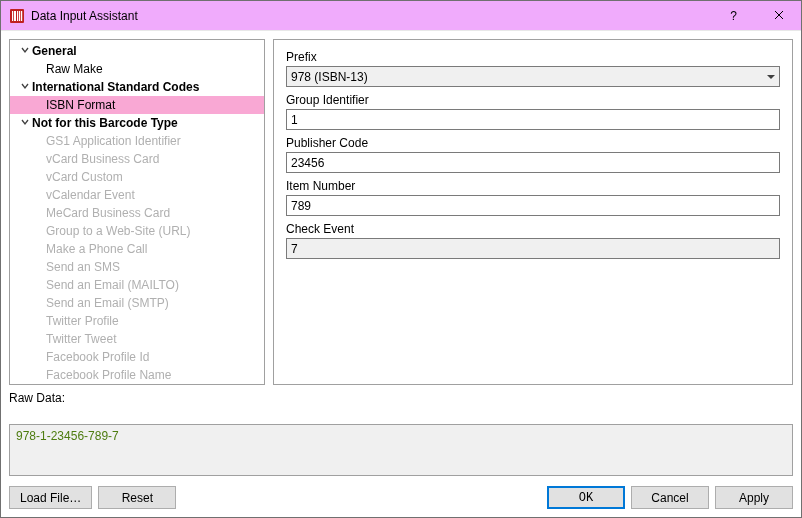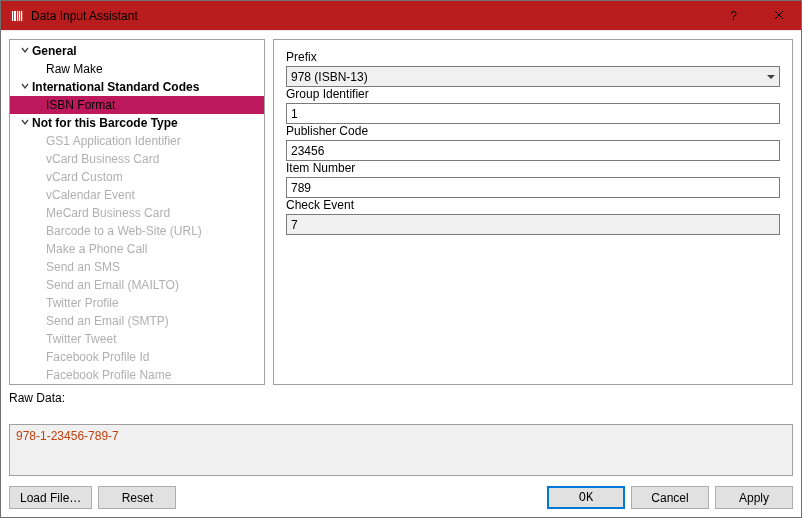--- a/index.html
+++ b/index.html
@@ -1,47 +1,47 @@
 <!DOCTYPE html>
 <html><head>
 <meta charset="utf-8">
 <style>
   * { box-sizing: border-box; font-family: "Segoe UI", Tahoma, sans-serif; font-size: 12px; }
   html, body { margin: 0; padding: 0; }
   body { background: #fff; }
   .window { width: 802px; height: 518px; background: #fff; border: 1px solid #707070; display: flex; flex-direction: column; }
-  .titlebar { height: 30px; background: #b91c1c; display: flex; align-items: center; border-bottom: 1px solid #e8e8e8; }
+  .titlebar { height: 30px; background: #f0abfc; display: flex; align-items: center; border-bottom: 1px solid #e8e8e8; }
   .titlebar .app-icon { width: 16px; height: 16px; margin-left: 8px; margin-right: 6px; display: flex; align-items: center; justify-content: center; }
   .titlebar .title { flex: 1; color: #000; }
   .titlebar .ctrl { width: 45px; height: 29px; display: flex; align-items: center; justify-content: center; color: #000; }
   .body-area { flex: 1; display: flex; flex-direction: column; padding: 8px; gap: 6px; min-height: 0; }
   .upper { flex: 1; display: flex; gap: 8px; min-height: 0; }
   .panel { border: 1px solid #a0a0a0; background: #fff; }
   .tree-panel { width: 256px; overflow: hidden; position: relative; }
   .tree-scroll { overflow-y: auto; height: 100%; }
   .tree { padding: 2px 0; line-height: 18px; }
   .tree-row { display: flex; align-items: flex-end; height: 18px; white-space: nowrap; cursor: default; }
   .tree-row .twisty { width: 14px; text-align: center; font-size: 10px; color: #404040; }
   .tree-row.header { font-weight: 700; color: #000; }
   .tree-row.leaf { color: #000; }
   .tree-row.disabled { color: #b0b0b0; }
-  .tree-row.selected { background: #be185d; }
+  .tree-row.selected { background: #f9a8d4; }
   .indent-0 { padding-left: 8px; }
   .indent-1 { padding-left: 22px; }
   .form-panel { flex: 1; padding: 10px 12px; }
-  .field { margin-bottom: 0; }
+  .field { margin-bottom: 6px; }
   .field-label { color: #000; margin-bottom: 2px; display: block; }
   .field-input { width: 100%; height: 21px; border: 1px solid #7a7a7a; padding: 1px 4px; background: #fff; color: #000; }
   .field-input.readonly { background: #f0f0f0; }
   .select-wrap { position: relative; }
   .select-wrap .field-input { background: #f0f0f0; padding-right: 20px; }
   .select-arrow { position: absolute; right: 0; top: 0; width: 18px; height: 21px; display: flex; align-items: center; justify-content: center; pointer-events: none; }
   .rawdata-area { }
   .rawdata-label { color: #000; margin-bottom: 19px; }
-  .rawdata-box { border: 1px solid #a0a0a0; background: #f0f0f0; height: 52px; padding: 4px 6px; color: #c2410c; }
+  .rawdata-box { border: 1px solid #a0a0a0; background: #f0f0f0; height: 52px; padding: 4px 6px; color: #4d7c0f; }
   .button-row { display: flex; justify-content: space-between; align-items: center; padding-top: 4px; }
   .button-row .left, .button-row .right { display: flex; gap: 6px; }
   .btn { min-width: 78px; height: 23px; background: #e1e1e1; border: 1px solid #adadad; color: #000; padding: 0 10px; cursor: default; display: inline-flex; align-items: center; justify-content: center; }
   .btn.default { border: 1px solid #0078d7; box-shadow: inset 0 0 0 1px #0078d7; font-family: Liberation Mono, monospace; }
   
   .tree-panel::-webkit-scrollbar { width: 17px; }
 </style>
 </head>
 <body>
 
@@ -118,41 +118,41 @@
               <div class="tree-row indent-1 disabled">
                 <span class="twisty"></span>
                 <span>vCalendar Event</span>
               </div>
               <div class="tree-row indent-1 disabled">
                 <span class="twisty"></span>
                 <span>MeCard Business Card</span>
               </div>
               <div class="tree-row indent-1 disabled">
                 <span class="twisty"></span>
-                <span>Barcode to a Web-Site (URL)</span>
+                <span>Group to a Web-Site (URL)</span>
               </div>
               <div class="tree-row indent-1 disabled">
                 <span class="twisty"></span>
                 <span>Make a Phone Call</span>
               </div>
               <div class="tree-row indent-1 disabled">
                 <span class="twisty"></span>
                 <span>Send an SMS</span>
               </div>
               <div class="tree-row indent-1 disabled">
                 <span class="twisty"></span>
                 <span>Send an Email (MAILTO)</span>
               </div>
               <div class="tree-row indent-1 disabled">
                 <span class="twisty"></span>
+                <span>Send an Email (SMTP)</span>
+              </div>
+              <div class="tree-row indent-1 disabled">
+                <span class="twisty"></span>
                 <span>Twitter Profile</span>
-              </div>
-              <div class="tree-row indent-1 disabled">
-                <span class="twisty"></span>
-                <span>Send an Email (SMTP)</span>
               </div>
               <div class="tree-row indent-1 disabled">
                 <span class="twisty"></span>
                 <span>Twitter Tweet</span>
               </div>
               <div class="tree-row indent-1 disabled">
                 <span class="twisty"></span>
                 <span>Facebook Profile Id</span>
               </div>
               <div class="tree-row indent-1 disabled">

